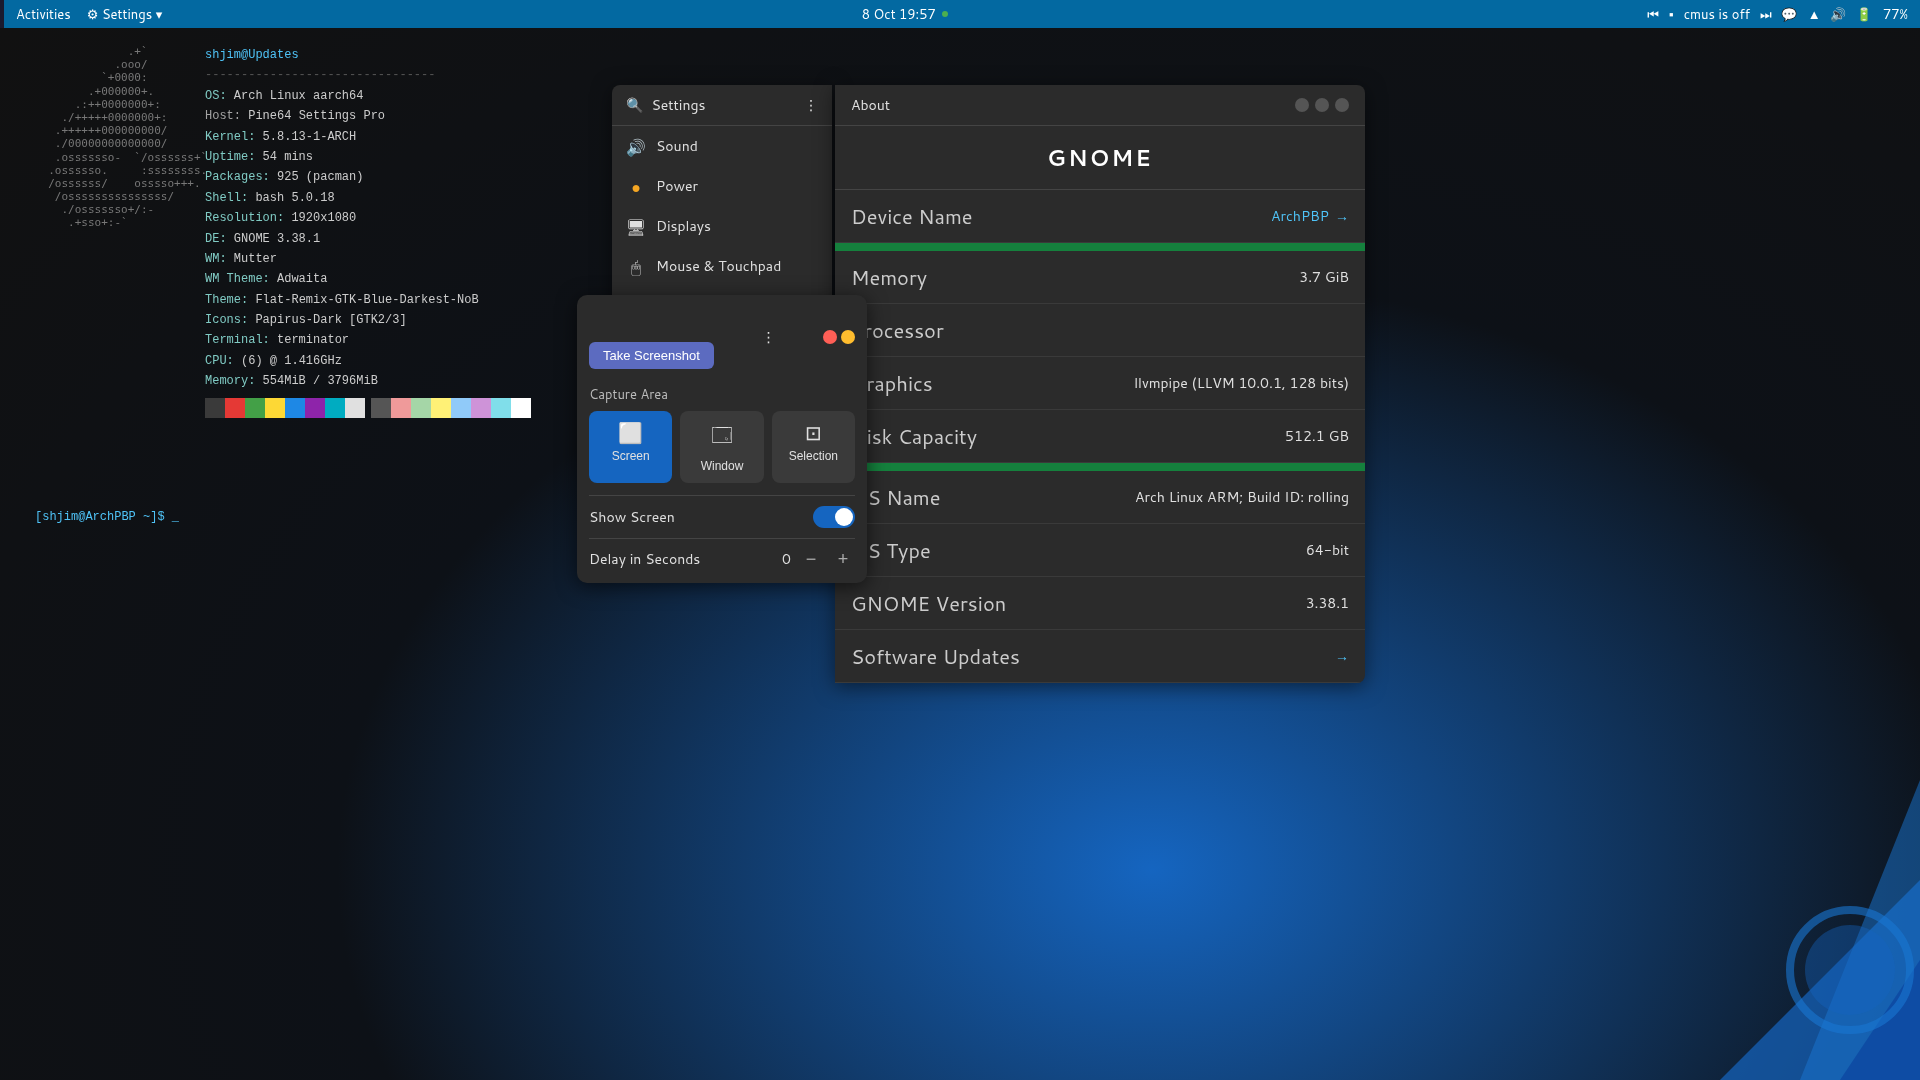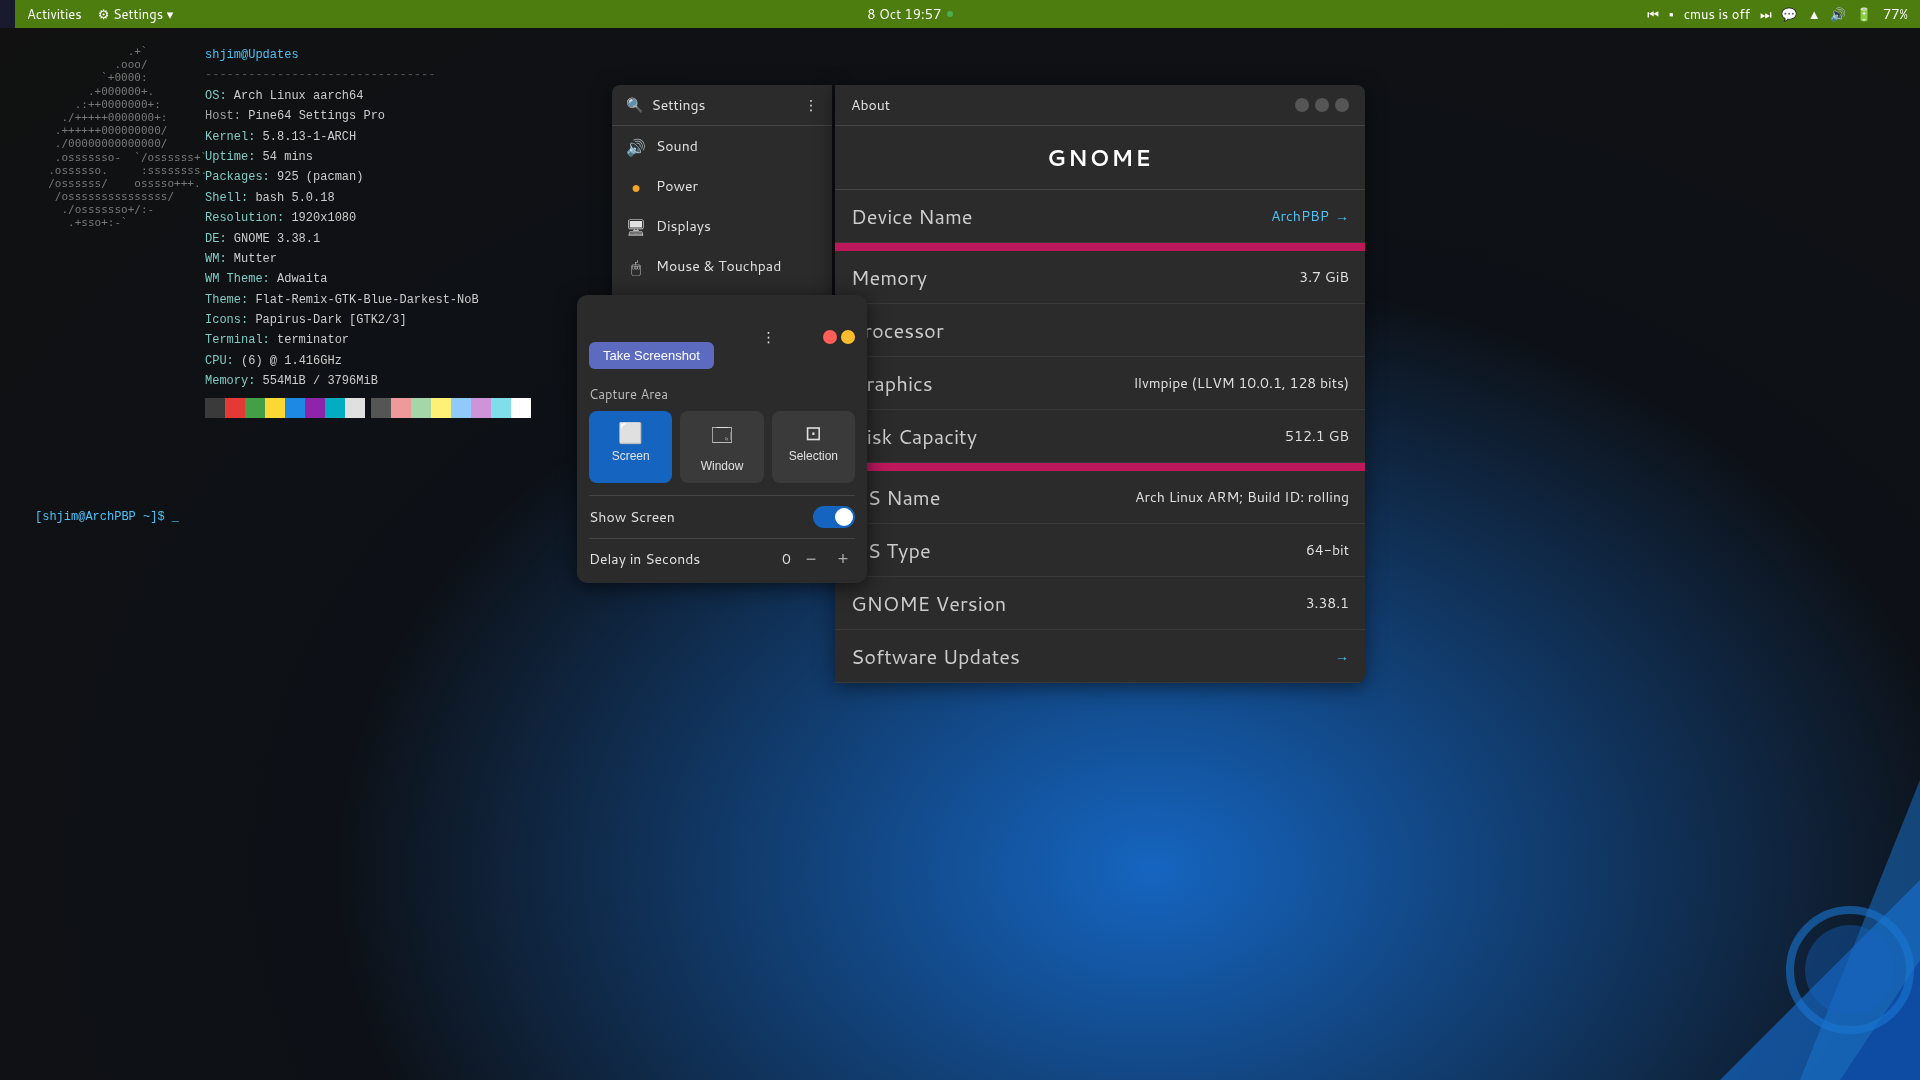--- a/index.html
+++ b/index.html
@@ -8,23 +8,23 @@
       height: 1080px;
       overflow: hidden;
       background: #1a1a2e;
       font-family: 'Cantarell', 'Segoe UI', sans-serif;
       position: relative;
     }
 
     
     #topbar {
       position: absolute;
-      top: 0; left: 15px; right: 0;
+      top: 0; left: 4px; right: 0;
       height: 28px;
-      background: #4d7c0f;
+      background: #0369a1;
       display: flex;
       align-items: center;
       justify-content: space-between;
       padding: 0 12px;
       z-index: 100;
       color: #fff;
       font-size: 13px;
     }
     #topbar-left { display: flex; align-items: center; gap: 16px; }
     #topbar-center { display: flex; align-items: center; gap: 6px; }
@@ -228,21 +228,21 @@
     }
     .about-label { color: #ccc; font-size: 20px; }
     .about-value {
       color: #e0e0e0;
       font-size: 14px;
       display: flex;
       align-items: center;
       gap: 6px;
     }
     .about-value.blue { color: #4fc3f7; }
-    .about-section { border-top: 8px solid #be185d; }
+    .about-section { border-top: 8px solid #15803d; }
     .window-controls { display: flex; gap: 6px; }
     .win-btn {
       width: 14px; height: 14px;
       border-radius: 50%;
       border: none;
       cursor: pointer;
     }
     .win-close { background: #ff5f56; }
     .win-min { background: #ffbd2e; }
     .win-btn-gray { background: #555; }

